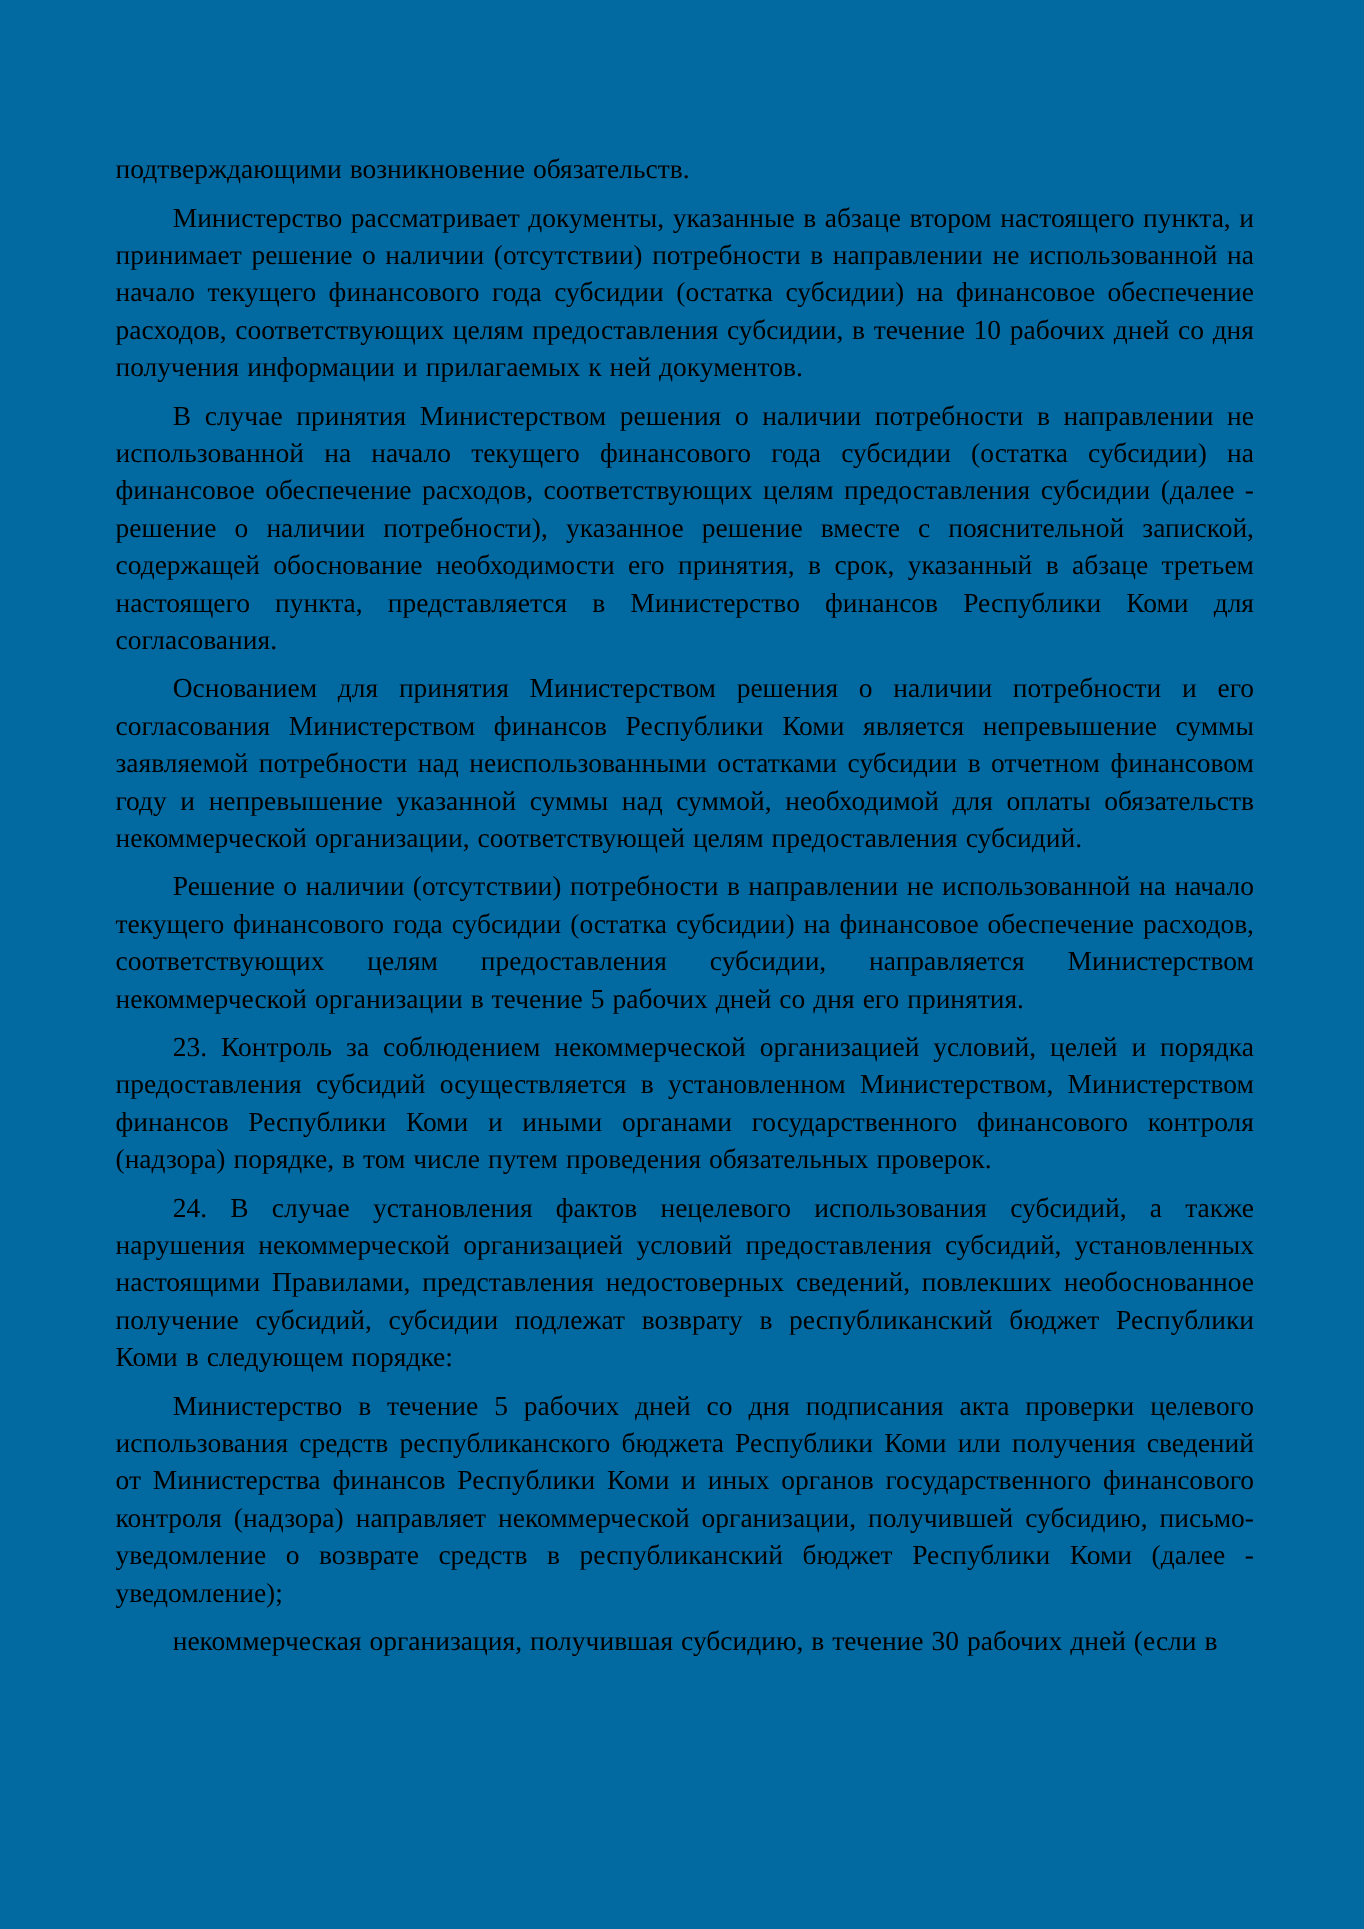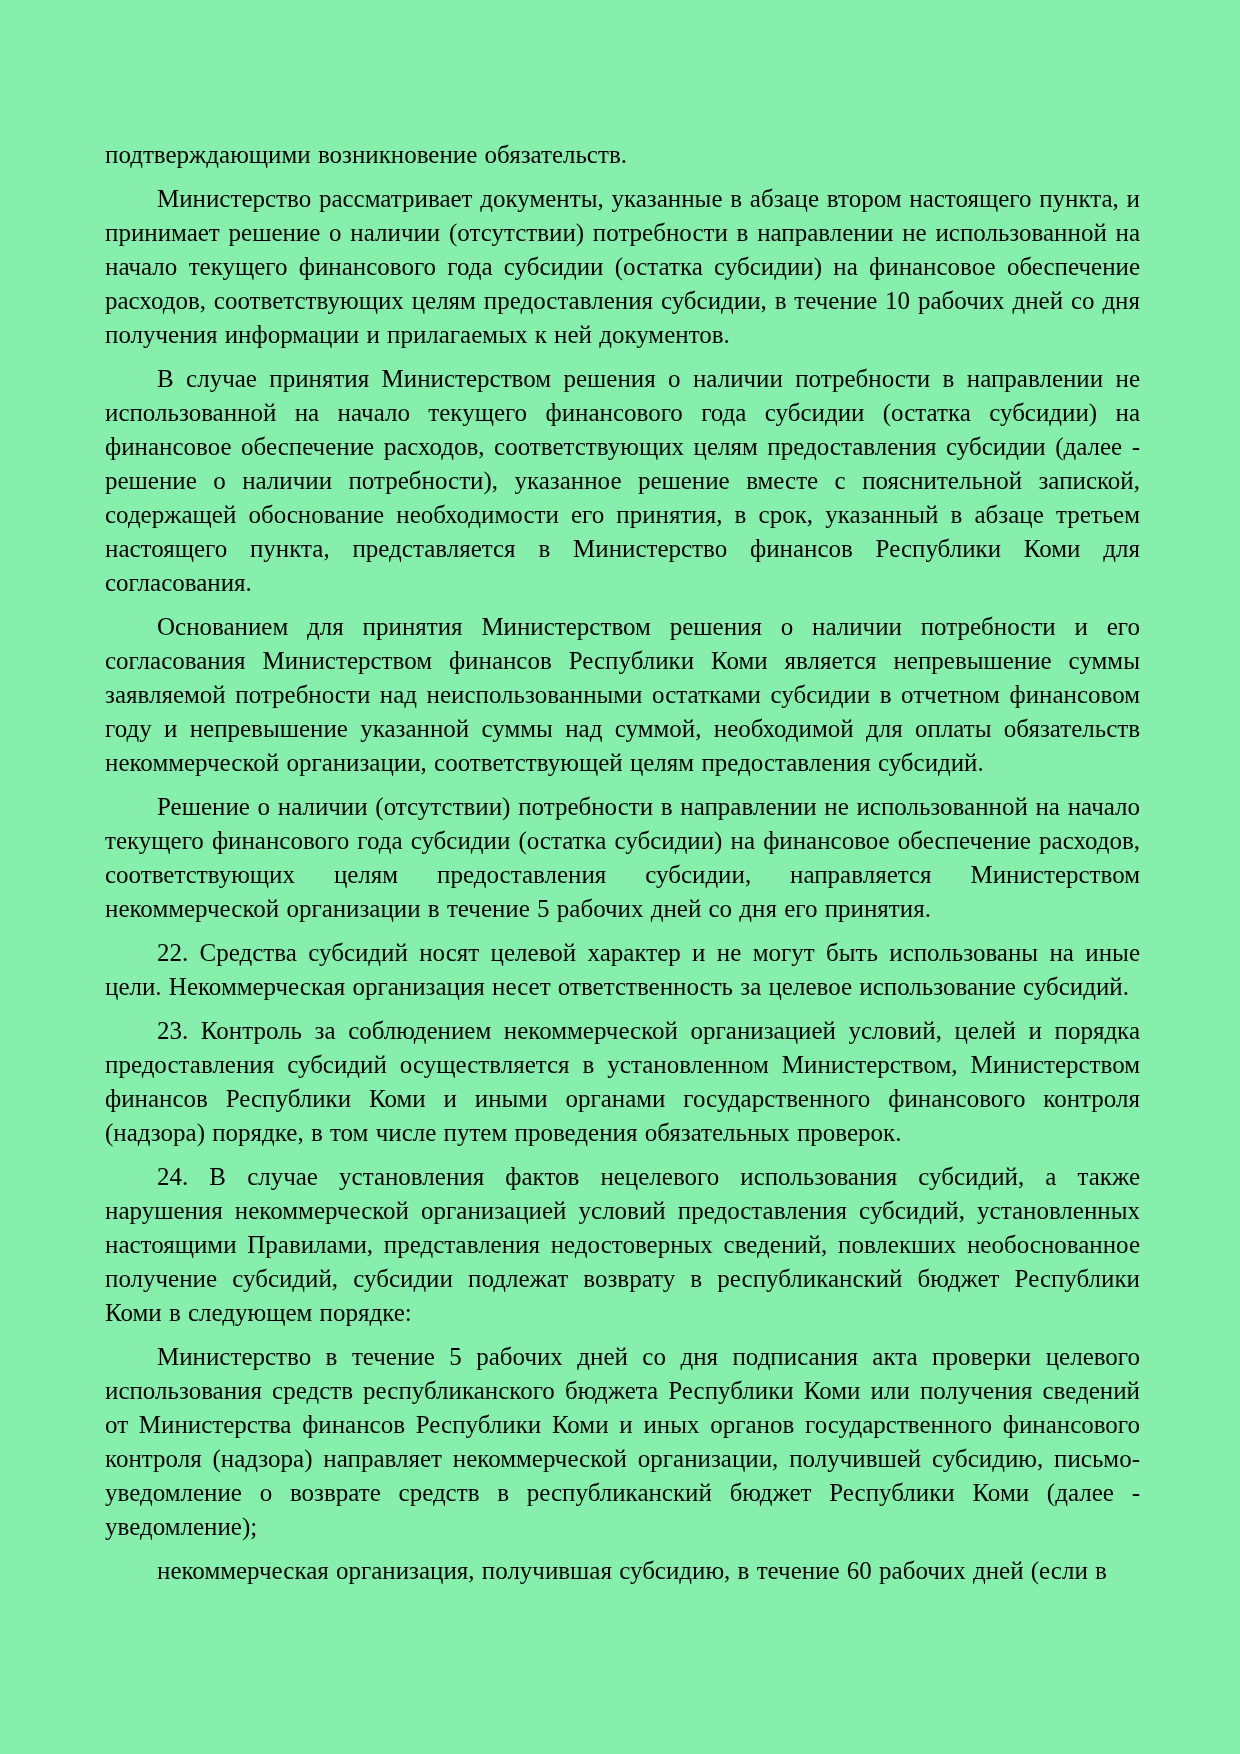--- a/index.html
+++ b/index.html
@@ -14,21 +14,21 @@
     font-family: "Liberation Serif", "DejaVu Serif", serif;
     color: #000000;
     -webkit-font-smoothing: antialiased;
   }
   .page {
     position: absolute;
     top: 0;
     left: 0;
     width: 1240px;
     height: 1754px;
-    background: #86efac;
+    background: #0369a1;
     box-sizing: border-box;
     padding: 138px 100px 0 105px;
     overflow: hidden;
   }
   .page p {
     margin: 0 0 10px 0;
     font-size: 25px;
     line-height: 34px;
     text-align: justify;
     text-indent: 52px;
@@ -40,18 +40,17 @@
 </style>
 </head>
 <body>
 
 <div class="page">
   <p class="continuation">подтверждающими возникновение обязательств.</p>
   <p>Министерство рассматривает документы, указанные в абзаце втором настоящего пункта, и принимает решение о наличии (отсутствии) потребности в направлении не использованной на начало текущего финансового года субсидии (остатка субсидии) на финансовое обеспечение расходов, соответствующих целям предоставления субсидии, в течение 10 рабочих дней со дня получения информации и прилагаемых к ней документов.</p>
   <p>В случае принятия Министерством решения о наличии потребности в направлении не использованной на начало текущего финансового года субсидии (остатка субсидии) на финансовое обеспечение расходов, соответствующих целям предоставления субсидии (далее - решение о наличии потребности), указанное решение вместе с пояснительной запиской, содержащей обоснование необходимости его принятия, в срок, указанный в абзаце третьем настоящего пункта, представляется в Министерство финансов Республики Коми для согласования.</p>
   <p>Основанием для принятия Министерством решения о наличии потребности и его согласования Министерством финансов Республики Коми является непревышение суммы заявляемой потребности над неиспользованными остатками субсидии в отчетном финансовом году и непревышение указанной суммы над суммой, необходимой для оплаты обязательств некоммерческой организации, соответствующей целям предоставления субсидий.</p>
   <p>Решение о наличии (отсутствии) потребности в направлении не использованной на начало текущего финансового года субсидии (остатка субсидии) на финансовое обеспечение расходов, соответствующих целям предоставления субсидии, направляется Министерством некоммерческой организации в течение 5 рабочих дней со дня его принятия.</p>
-  <p>22. Средства субсидий носят целевой характер и не могут быть использованы на иные цели. Некоммерческая организация несет ответственность за целевое использование субсидий.</p>
   <p>23. Контроль за соблюдением некоммерческой организацией условий, целей и порядка предоставления субсидий осуществляется в установленном Министерством, Министерством финансов Республики Коми и иными органами государственного финансового контроля (надзора) порядке, в том числе путем проведения обязательных проверок.</p>
   <p>24. В случае установления фактов нецелевого использования субсидий, а также нарушения некоммерческой организацией условий предоставления субсидий, установленных настоящими Правилами, представления недостоверных сведений, повлекших необоснованное получение субсидий, субсидии подлежат возврату в республиканский бюджет Республики Коми в следующем порядке:</p>
   <p>Министерство в течение 5 рабочих дней со дня подписания акта проверки целевого использования средств республиканского бюджета Республики Коми или получения сведений от Министерства финансов Республики Коми и иных органов государственного финансового контроля (надзора) направляет некоммерческой организации, получившей субсидию, письмо-уведомление о возврате средств в республиканский бюджет Республики Коми (далее - уведомление);</p>
-  <p>некоммерческая организация, получившая субсидию, в течение 60 рабочих дней (если в</p>
+  <p>некоммерческая организация, получившая субсидию, в течение 30 рабочих дней (если в</p>
 </div>
 
 </body></html>

